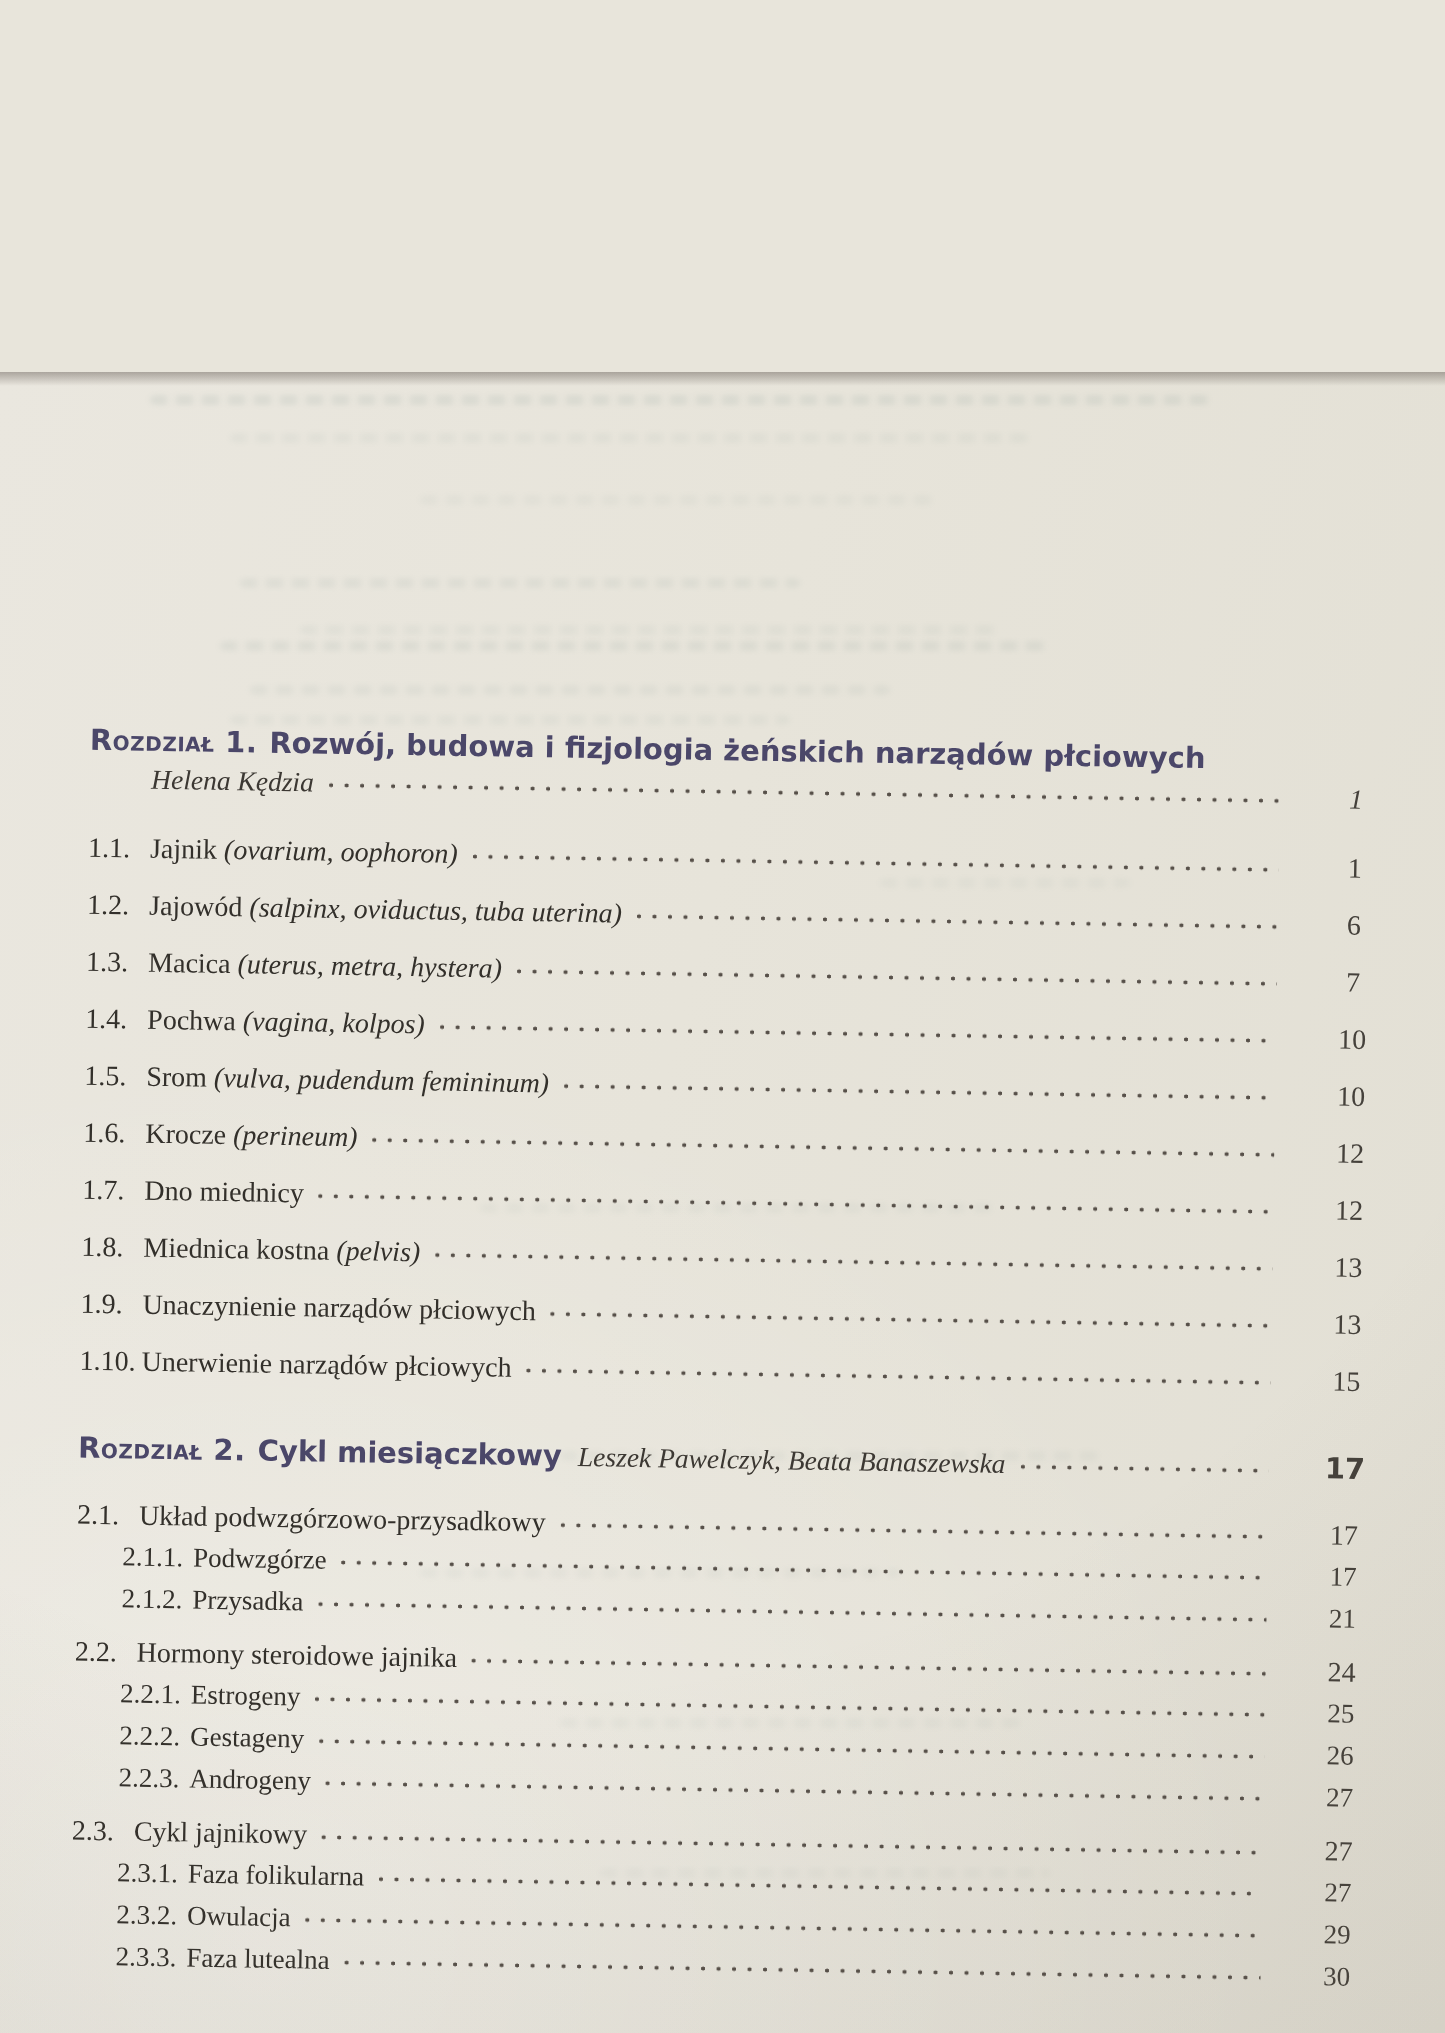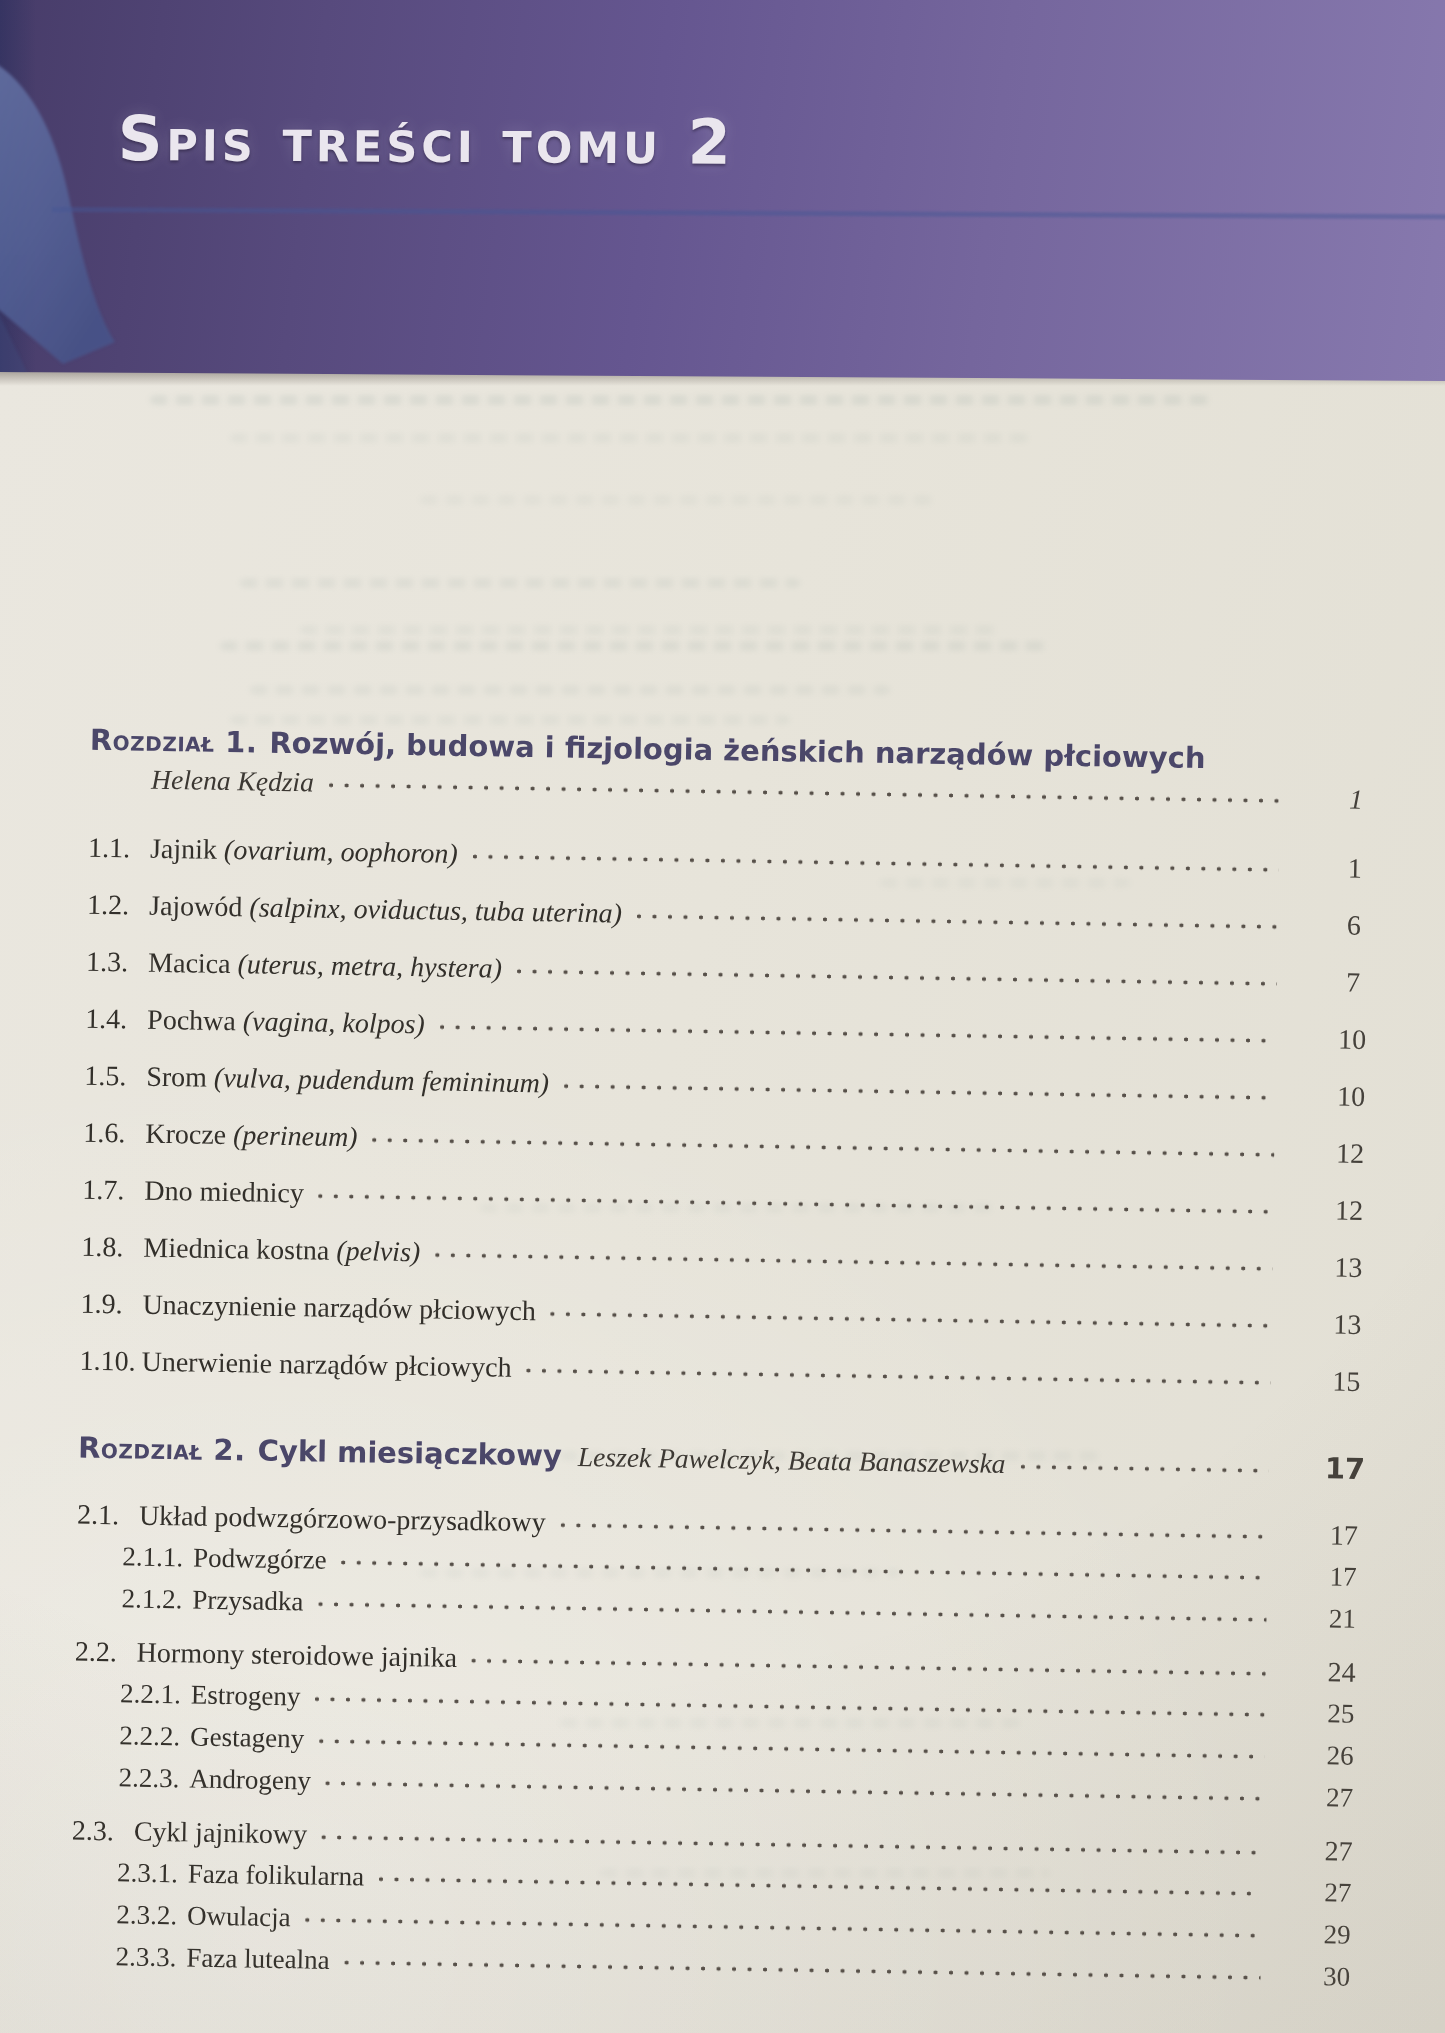--- a/index.html
+++ b/index.html
@@ -106,36 +106,20 @@
       var(--dot-ink,#575049) 1.8px, rgba(87,80,73,0) 2.2px);
     background-size:15.5px 7px;background-repeat:repeat-x;background-position:0 100%;
   }
   .pg{flex:0 0 56px;text-align:center;color:#45413b;}
 </style>
 </head>
 <body>
 
 <div class="scene">
 
-  <header class="banner">
-    <div class="banner-left-strip"></div>
-    <svg class="fold" width="150" height="372" viewBox="0 0 150 372" aria-hidden="true">
-      <defs>
-        <linearGradient id="foldgrad" x1="0" y1="0" x2="0.6" y2="1">
-          <stop offset="0" stop-color="#6877aa"></stop>
-          <stop offset="0.55" stop-color="#56669c"></stop>
-          <stop offset="1" stop-color="#47568c"></stop>
-        </linearGradient>
-      </defs>
-      <path d="M0 52 C 38 78, 60 128, 72 185 C 82 232, 96 296, 118 330 L 66 352 L 0 296 Z" fill="url(#foldgrad)"></path>
-      <path d="M0 298 L 30 360 L 0 372 Z" fill="#3f4a7c" opacity="0.55"></path>
-    </svg>
-    <div class="header-rule"></div>
-    <h1 class="page-title">Spis treści tomu 2</h1>
-  </header>
 
   <main class="paper">
 
     <div>
       <div class="smudge" style="top:22px;left:150px;width:1060px;opacity:.20;"></div>
       <div class="smudge" style="top:60px;left:230px;width:800px;opacity:.11;"></div>
       <div class="smudge" style="top:122px;left:420px;width:520px;opacity:.09;"></div>
       <div class="smudge" style="top:205px;left:240px;width:560px;opacity:.15;"></div>
       <div class="smudge" style="top:252px;left:300px;width:700px;opacity:.11;"></div>
       <div class="smudge" style="top:268px;left:220px;width:830px;opacity:.17;"></div>

